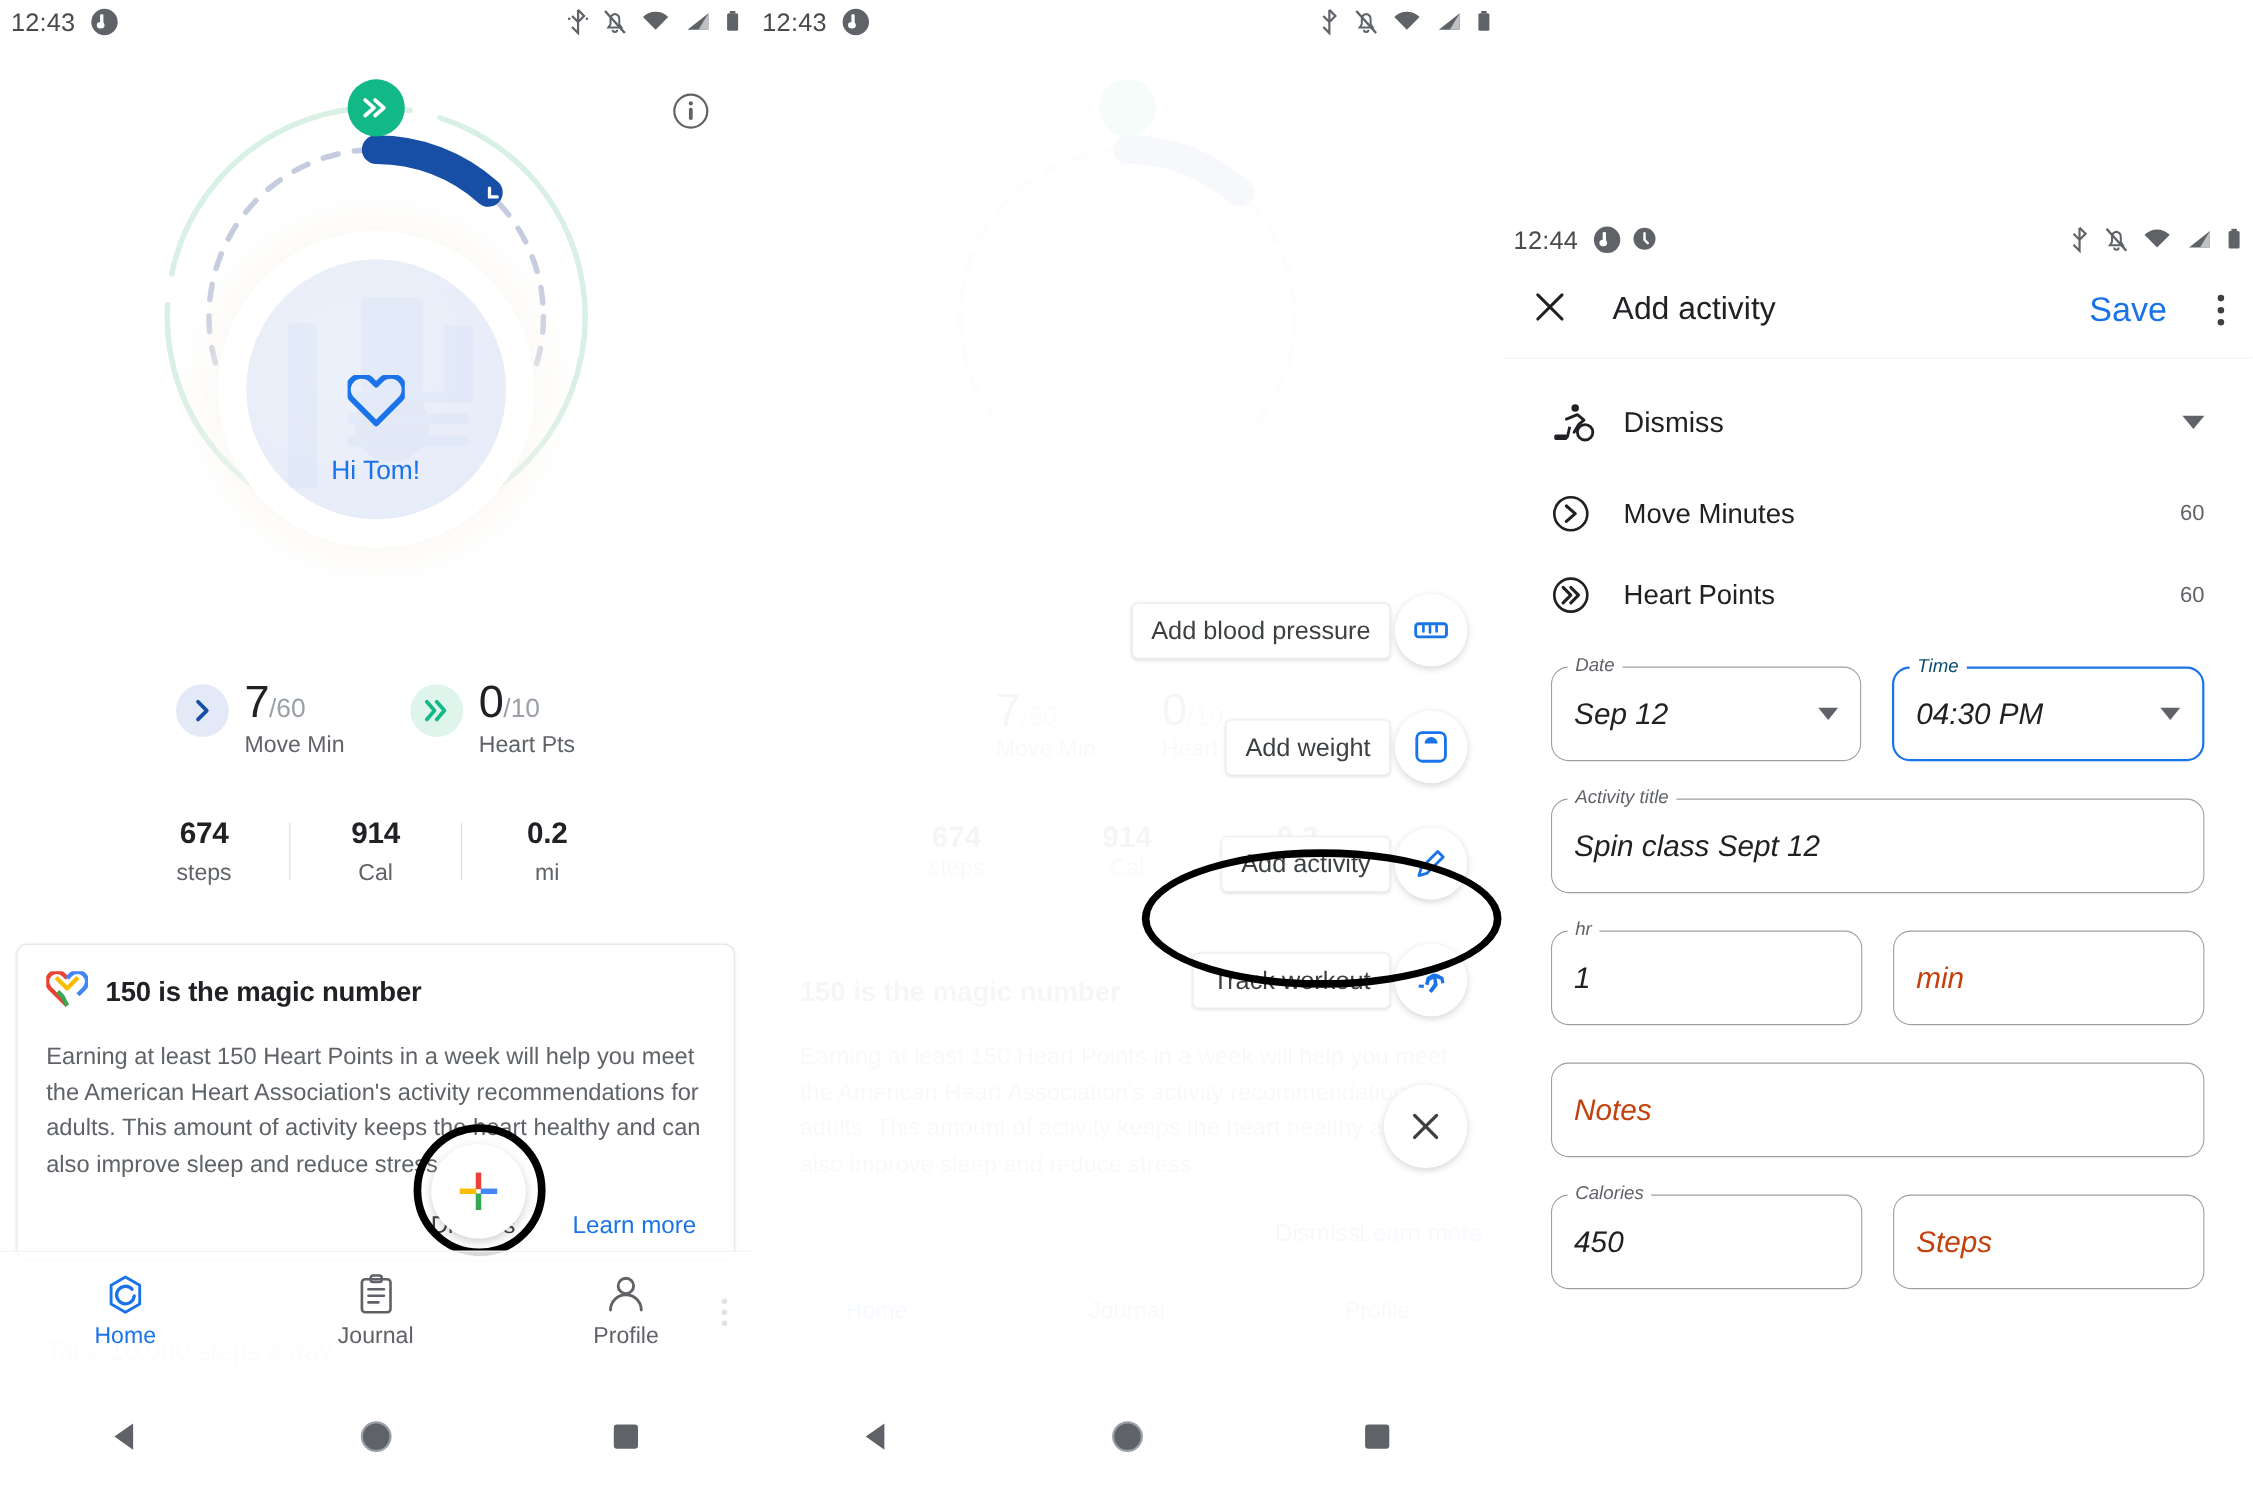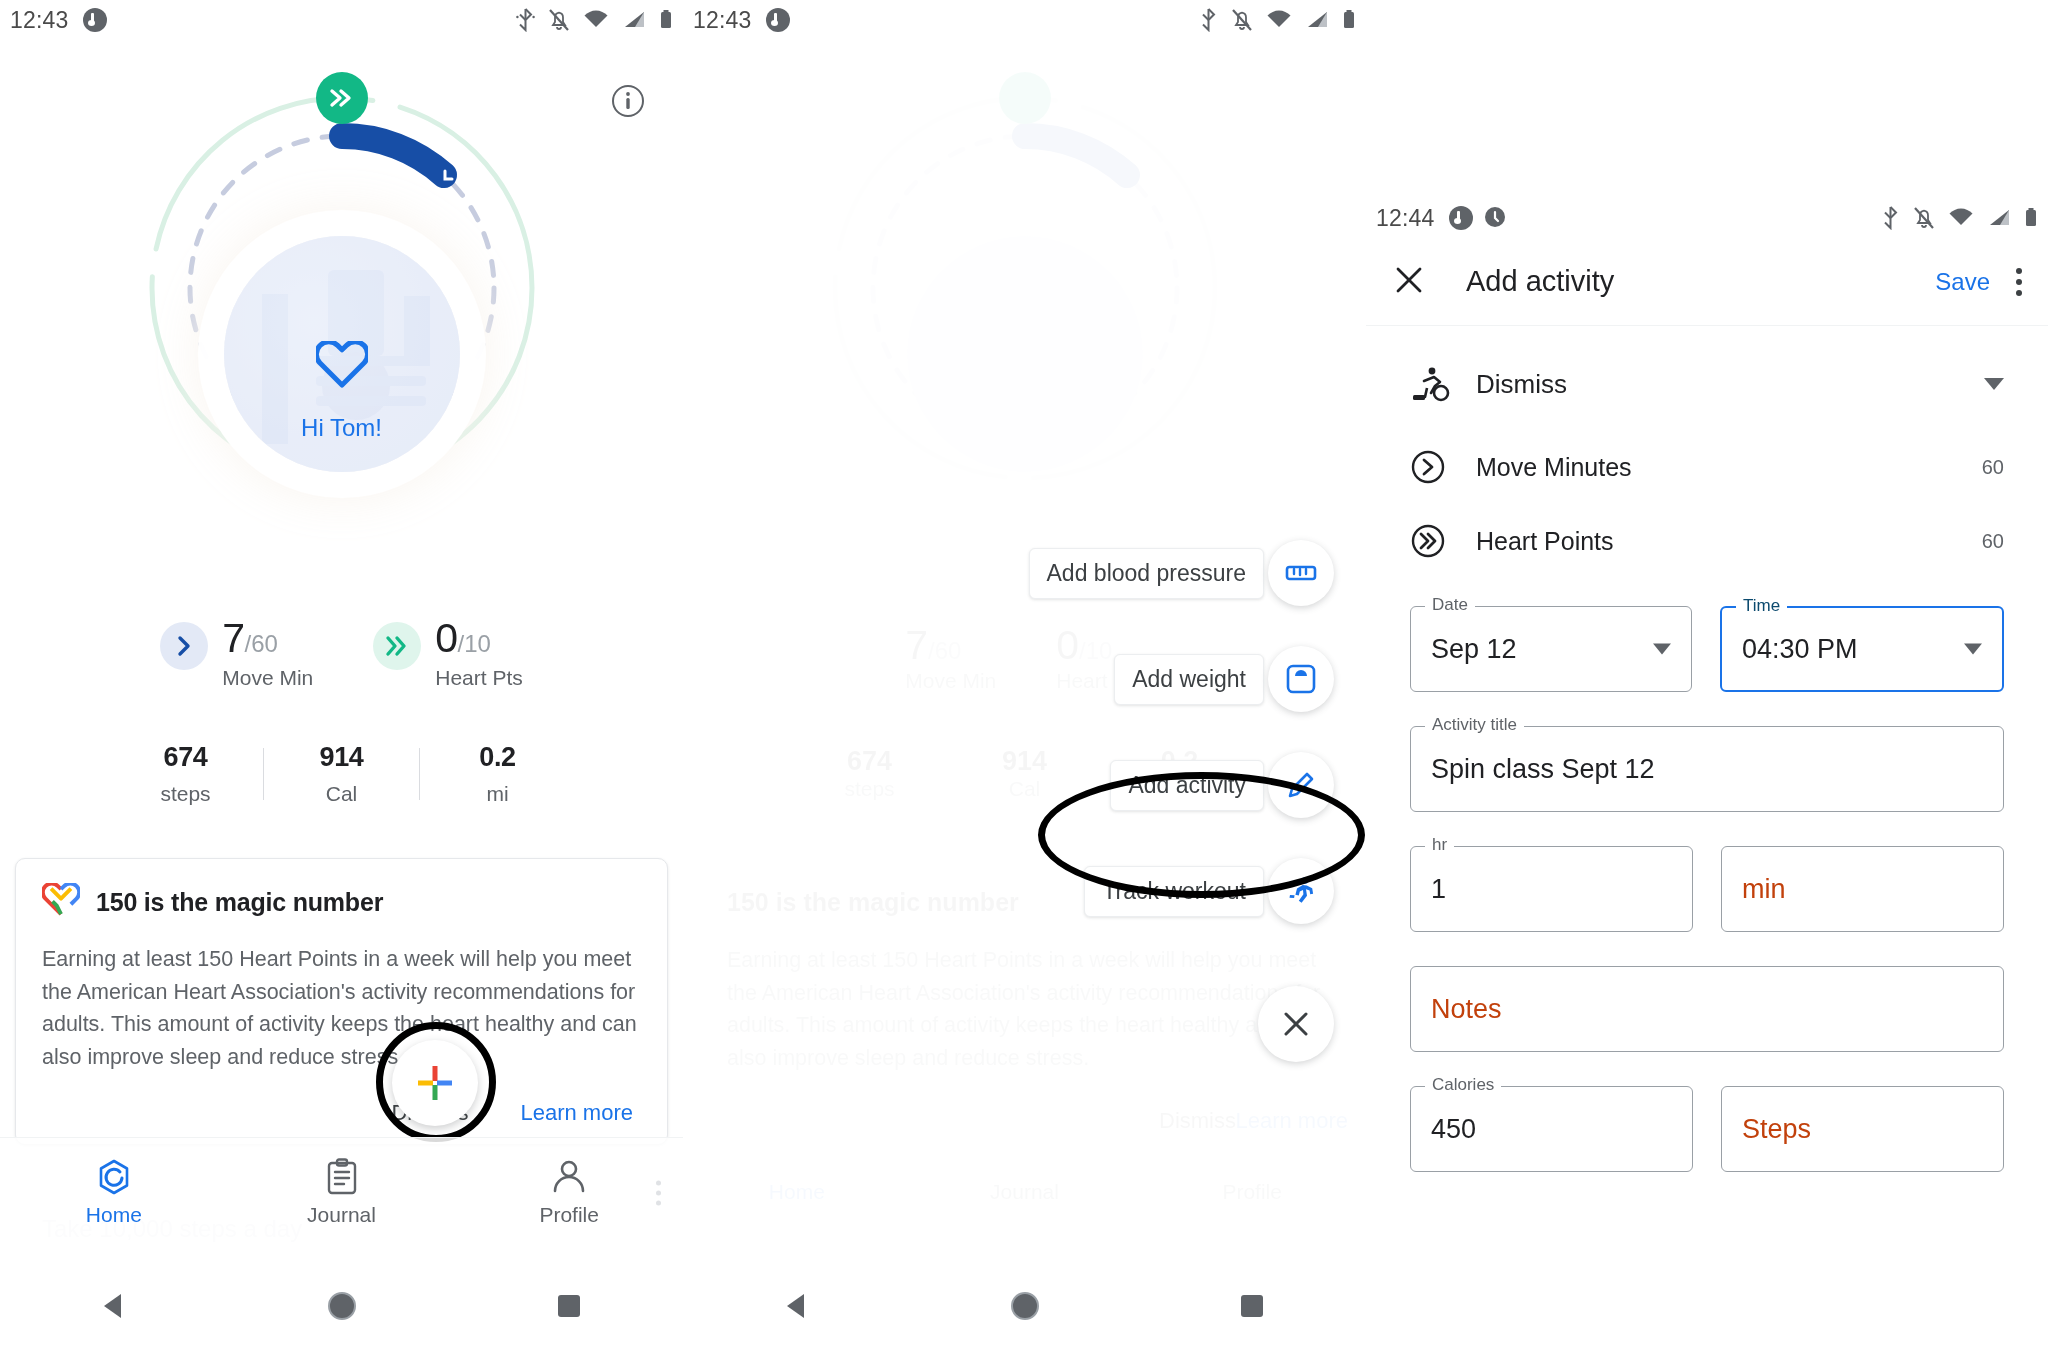--- a/index.html
+++ b/index.html
@@ -156,21 +156,21 @@
   #panel3 .statusbar { top:198px; }
   .p3-card { position:absolute; left:0; right:0; top:198px; bottom:0; background:#fff; }
 
   .p3-appbar {
     position:absolute; left:0; right:0; top:40px; height:88px;
     display:flex; align-items:center; padding:0 26px;
     border-bottom:1px solid #f1f3f4;
   }
   .p3-title { font-size:29px; color:#202124; margin-left:40px; }
   .p3-spacer { flex:1; }
-  .p3-save { font-size:24px; color:#1a73e8; cursor:pointer; margin-right:26px; }
+  .p3-save { font-size:31px; color:#1a73e8; cursor:pointer; margin-right:46px; }
   .kebab { display:flex; flex-direction:column; gap:5px; cursor:pointer; }
   .kebab span { width:6px; height:6px; border-radius:50%; background:#3c4043; }
 
   .p3-scroll { position:absolute; left:0; right:0; top:128px; bottom:0; }
 
   .p3-row {
     display:flex; align-items:center; padding:0 44px; height:78px;
   }
   .p3-row .rw-icon { width:52px; flex:0 0 auto; display:flex; align-items:center; }
   .p3-row .rw-label { font-size:26px; color:#202124; margin-left:14px; }
@@ -178,23 +178,24 @@
   .p3-row .rw-value { font-size:20px; color:#5f6368; }
 
   .activity-row { height:92px; margin-top:12px; }
   .metric-row { height:74px; }
   .metric-row .rw-label { font-size:25px; }
 
   
   .fields { padding: 28px 44px 0 44px; }
   .field-pair { display:flex; gap:28px; }
   .tf {
-    position:relative; border:1px solid #9aa0a6; border-radius:6px;
+    position:relative; border:1px solid #9aa0a6; border-radius:16px;
     height:86px; margin-bottom:34px; display:flex; align-items:center; padding:0 20px;
     background:#fff;
+    font-style:italic;
   }
   .tf.focused { border:2px solid #1a73e8; }
   .tf-legend {
     position:absolute; top:-11px; left:14px; background:#fff; padding:0 7px;
     font-size:17px; color:#5f6368; line-height:1;
   }
   .tf.focused .tf-legend { color:#0c4a6e; }
   .tf-value { font-size:27px; color:#202124; }
   .tf-value.placeholder { color:#c2410c; }
   .tf-caret { position:absolute; right:20px; top:50%; transform:translateY(-50%); }

